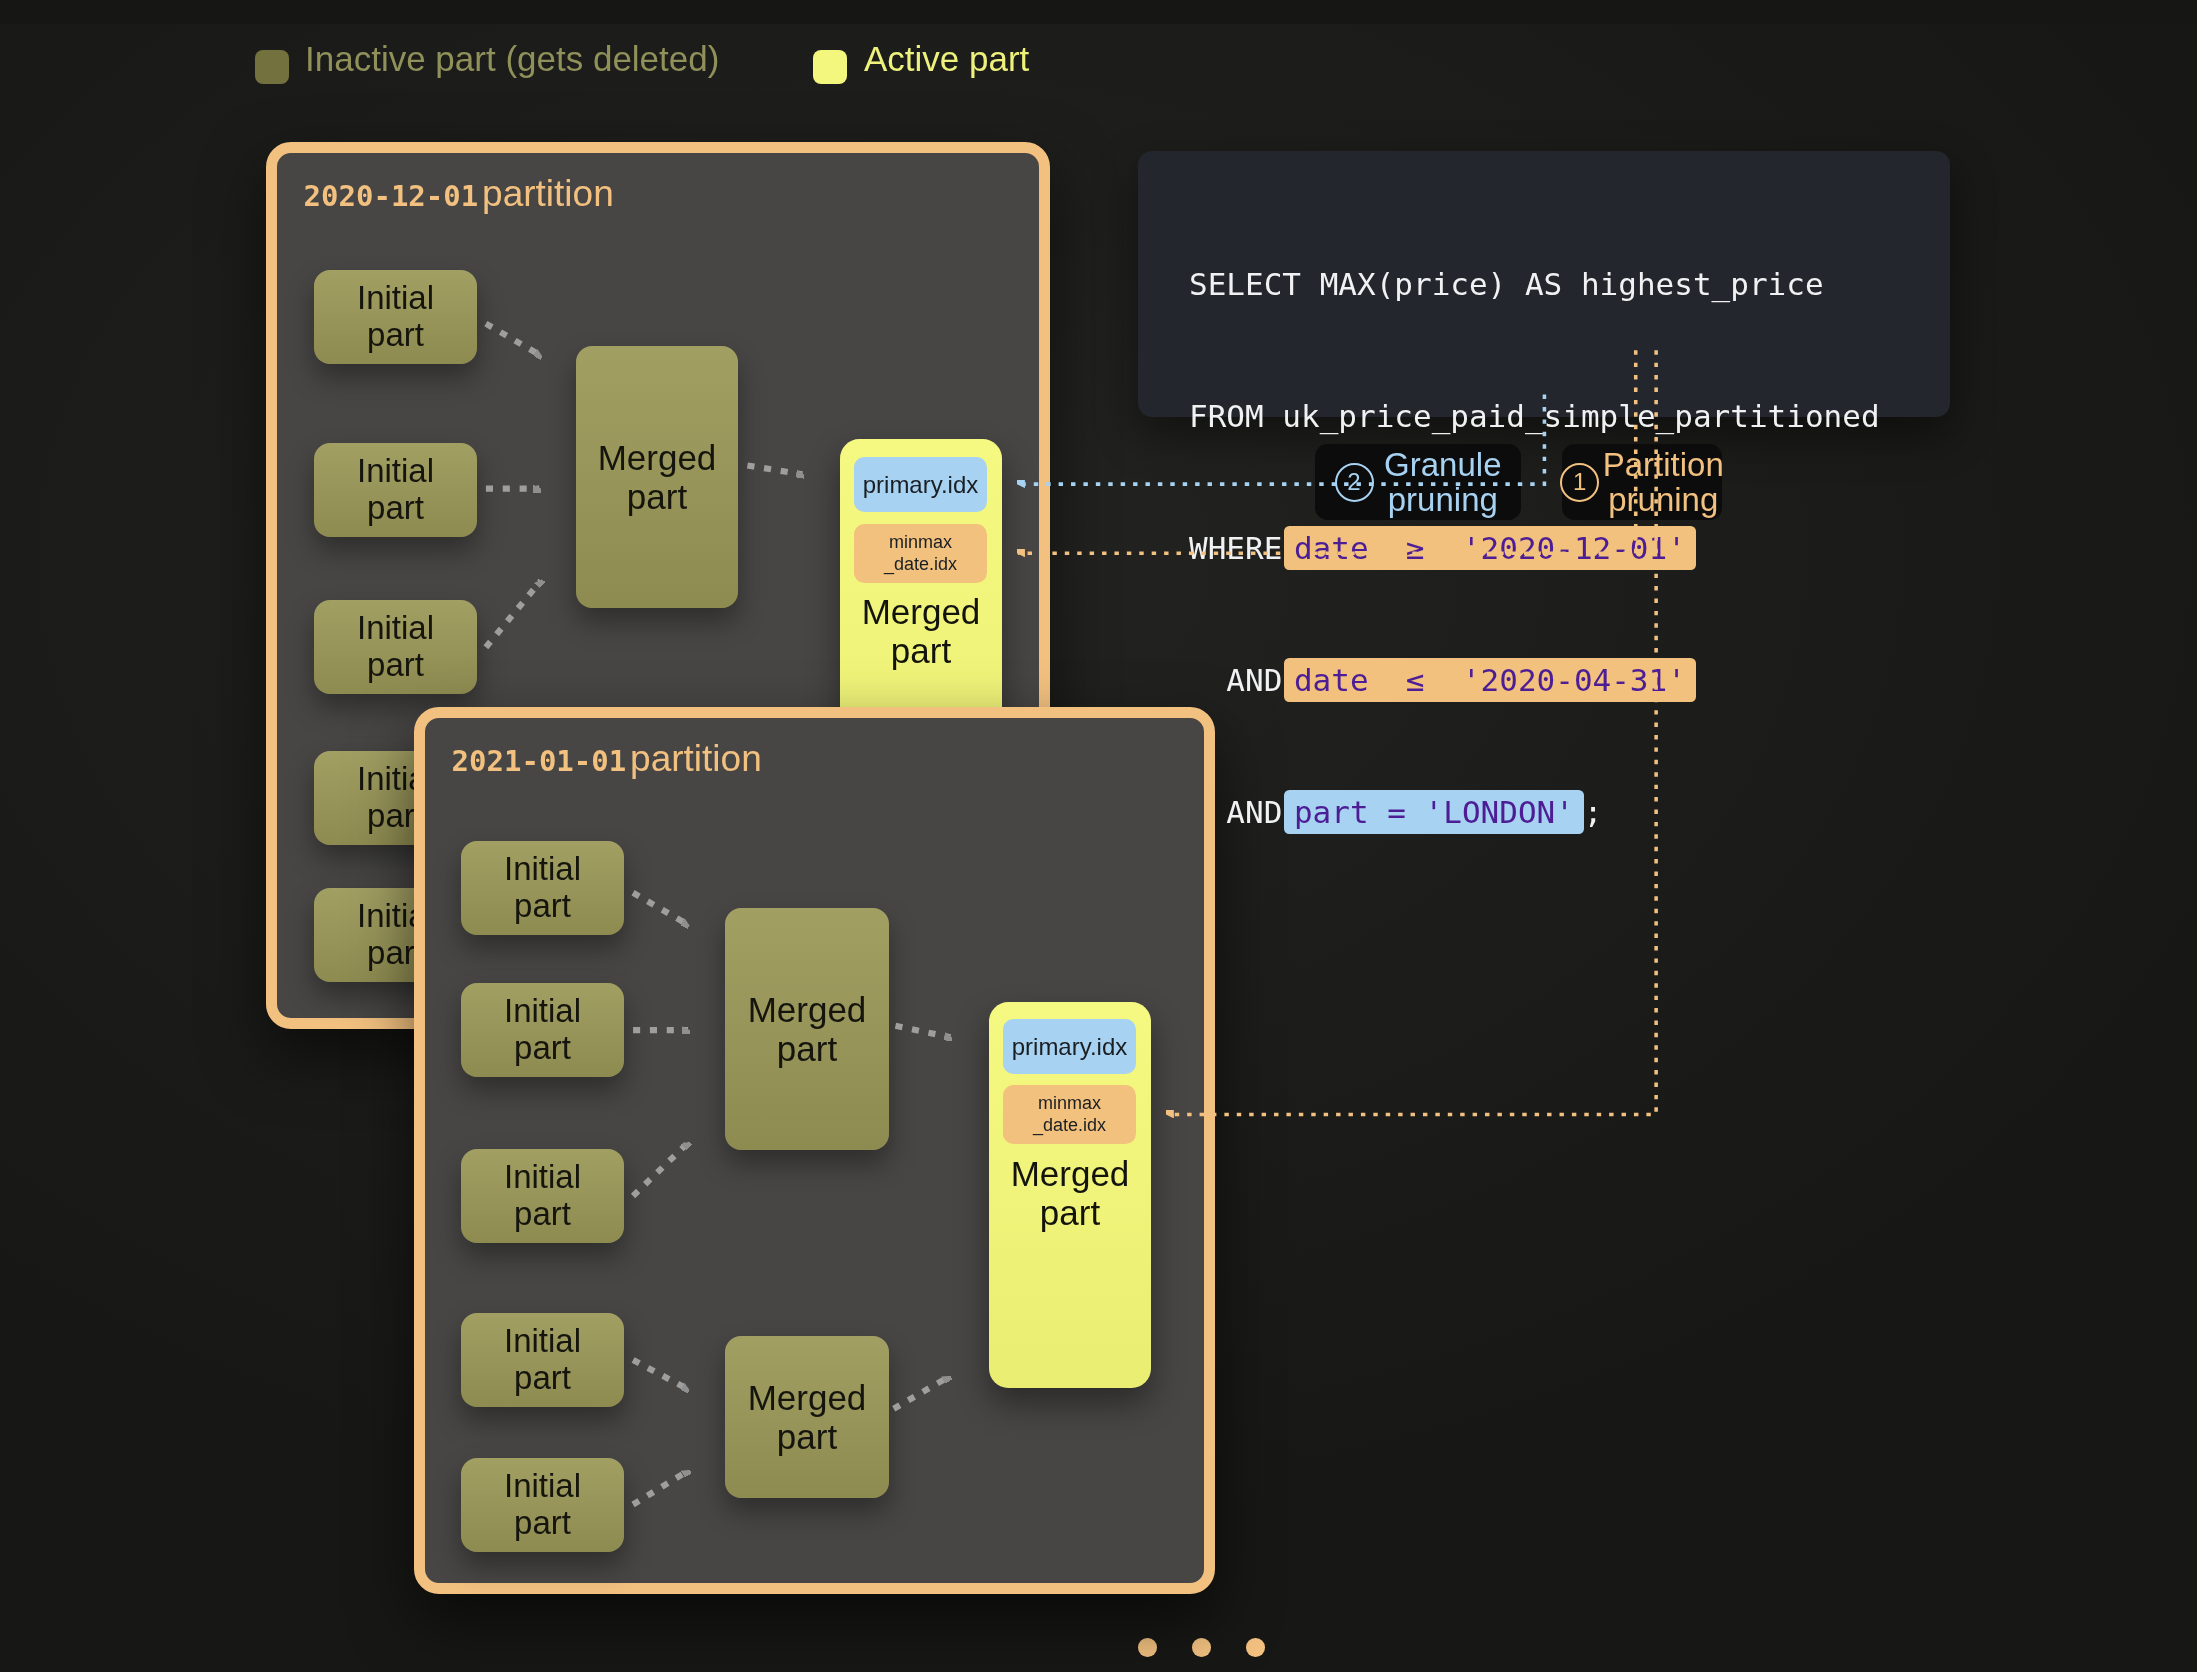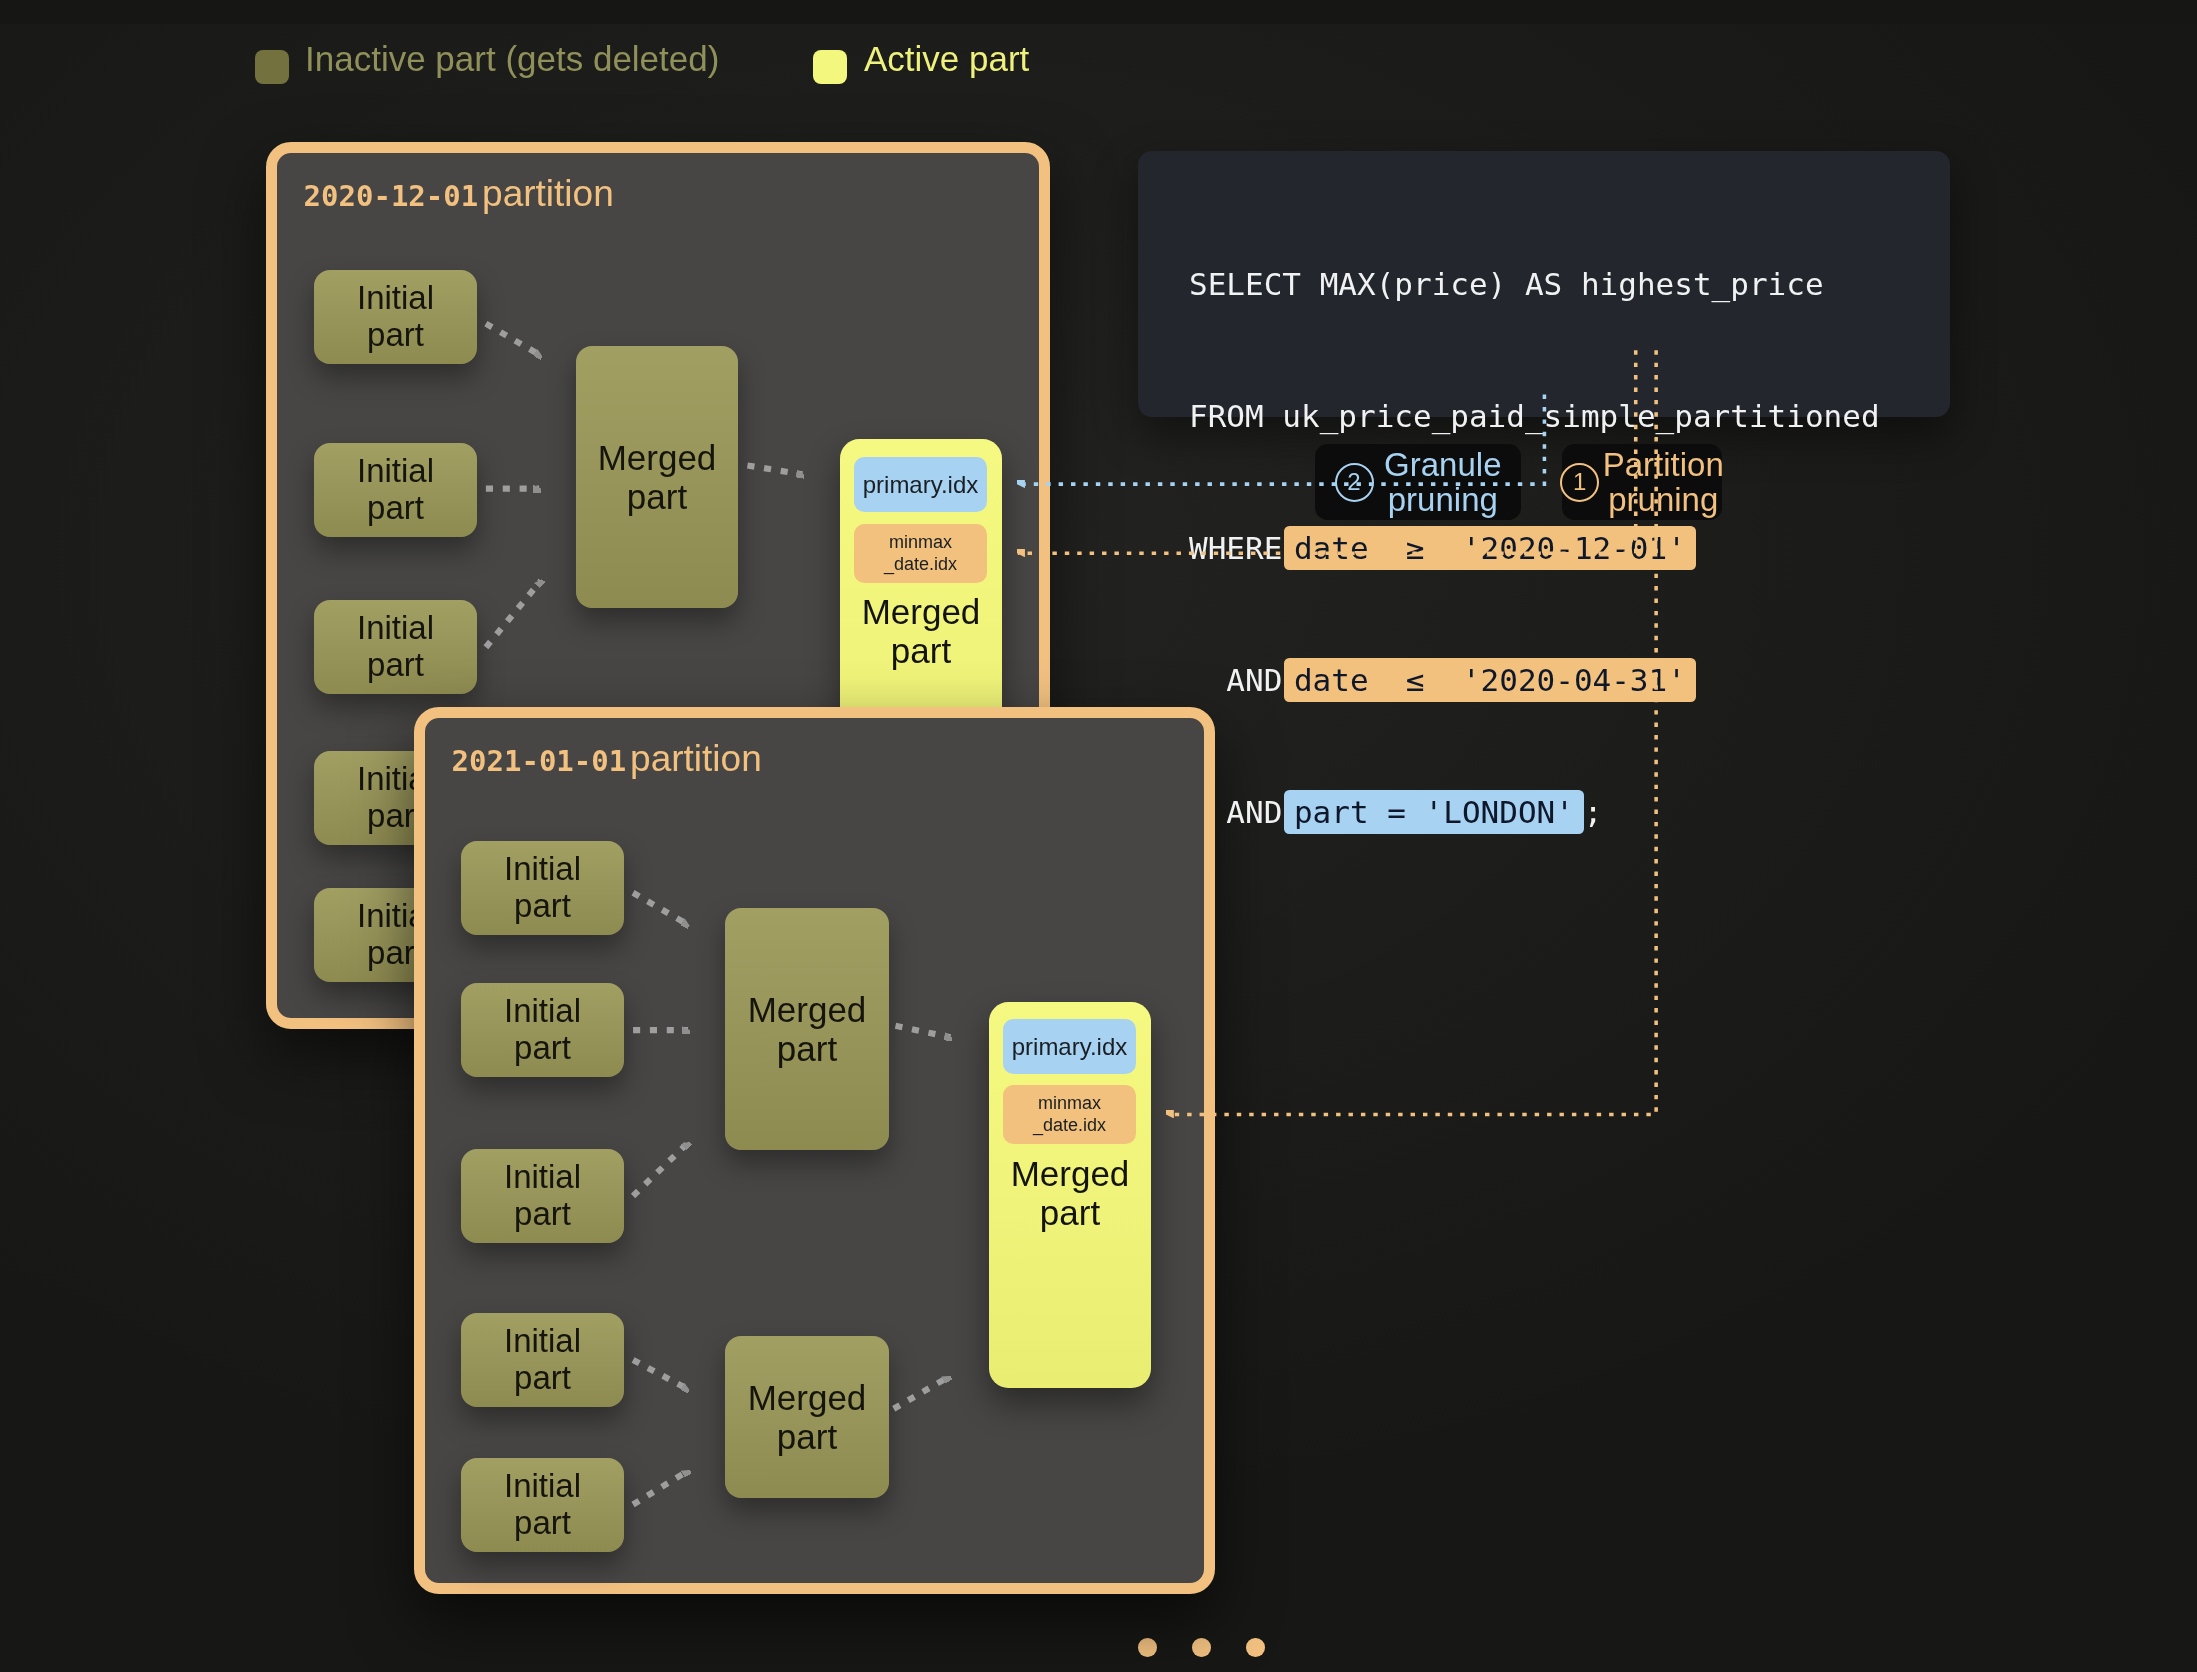--- a/index.html
+++ b/index.html
@@ -42,21 +42,21 @@
   .chip.minmax{background:#f2c17d;font-size:18px;line-height:1.2;}
   .active-label{position:absolute;text-align:center;color:#14140e;font-size:35px;line-height:1.1;font-weight:500;}
   
   .sql{
     position:absolute;left:1138px;top:127px;width:812px;height:266px;box-sizing:border-box;
     background:#23262c;border-radius:14px;padding:23px 26.6px 19.5px 51px;
     font-family:"DejaVu Sans Mono", monospace;font-size:31px;line-height:44px;color:#f0f1f2;
     white-space:pre;box-shadow:0 17.7px 44px rgba(0,0,0,.45);
   }
   .sql .row{height:44px;}
-  .hl{padding:4.4px 9.8px;border-radius:5.3px;color:#0f172a;margin-left:1.8px;}
+  .hl{padding:4.4px 9.8px;border-radius:5.3px;color:#4c1d95;margin-left:1.8px;}
   .hl.orange{background:#f2c17d;}
   .hl.blue{background:#a7d2f1;}
   
   .callout{
     position:absolute;display:flex;align-items:center;justify-content:center;gap:10.6px;
     background:#0c0c0c;border-radius:12.4px;box-sizing:border-box;padding:7px 12.4px;
   }
   .step-circle{
     width:39px;height:39px;border-radius:50%;border:2.7px solid;box-sizing:border-box;
     display:flex;align-items:center;justify-content:center;font-size:24px;font-weight:500;flex:none;

